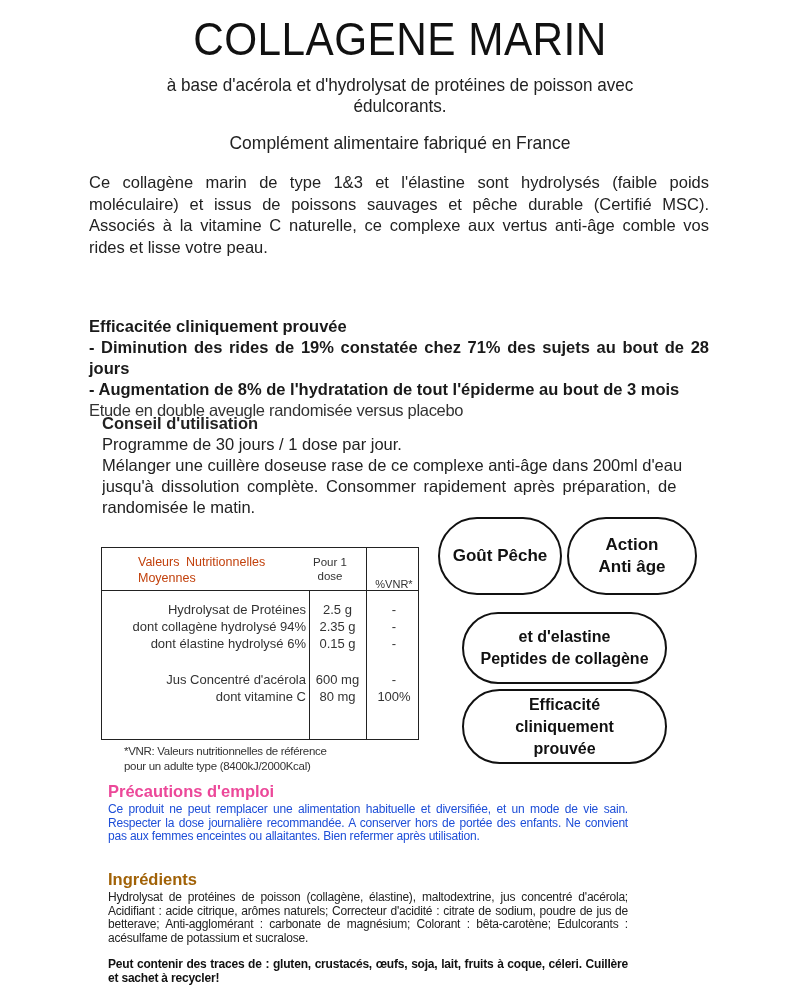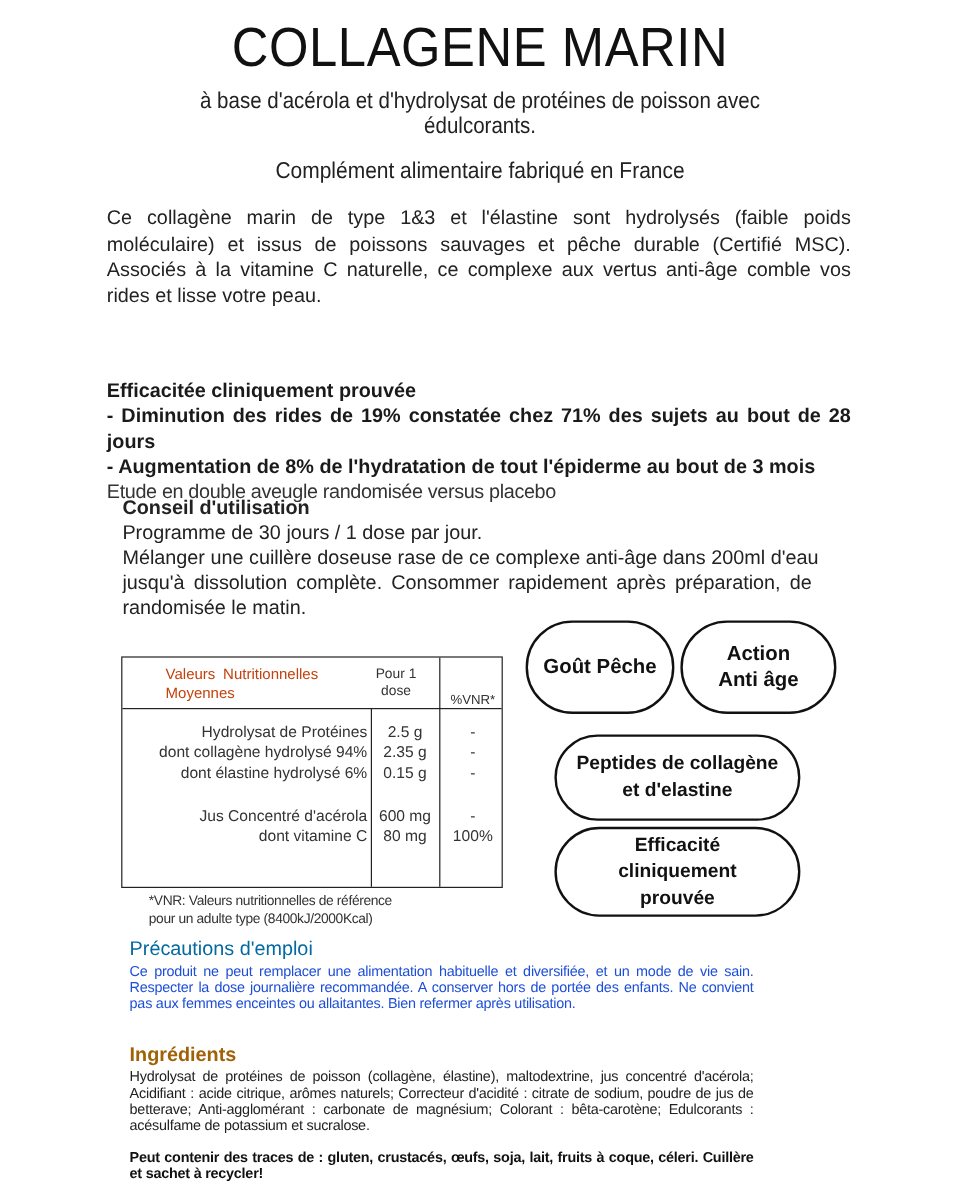--- a/index.html
+++ b/index.html
@@ -54,21 +54,21 @@
     .badge {
       border: 2.5px solid #111; border-radius: 40px; box-sizing: border-box;
       display: flex; align-items: center; justify-content: center; text-align: center;
       font-weight: bold; color: #111; line-height: 22px; font-size: 17px;
     }
     .b1 { left: 438px; top: 517px; width: 124px; height: 78px; }
     .b2 { left: 567px; top: 517px; width: 130px; height: 78px; }
     .b3 { left: 462px; top: 612px; width: 205px; height: 72px; font-size: 16px; }
     .b4 { left: 462px; top: 689px; width: 205px; height: 75px; font-size: 16px; }
 
-    .prec-h { left: 108px; top: 782px; font-size: 16.5px; font-weight: normal; color:#0369a1; }
+    .prec-h { left: 108px; top: 782px; font-size: 16.5px; font-weight: bold; color:#ec4899; }
     .prec { left: 108px; width: 520px; top: 803px; font-size: 12px; line-height: 13.5px; color:#1d4ed8; text-align: justify; letter-spacing:-0.2px; }
     .ing-h { left: 108px; top: 870px; font-size: 16.5px; font-weight: bold; color:#a16207; }
     .ing { left: 108px; width: 520px; top: 891px; font-size: 12px; line-height: 13.5px; color:#222; text-align: justify; letter-spacing:-0.2px; }
     .traces { left: 108px; width: 520px; top: 958px; font-size: 12px; line-height: 13.5px; color:#111; font-weight: bold; text-align: justify; letter-spacing:-0.2px; }
   </style>
 </head>
 <body>
 
 <div class="abs title">COLLAGENE MARIN</div>
 <div class="abs subtitle">à base d'acérola et d'hydrolysat de protéines de poisson avec édulcorants.</div>
@@ -141,22 +141,22 @@
   <div>Goût Pêche</div>
 </div>
 <div class="abs badge b2">
   <div>
     <div>Action</div>
     <div>Anti âge</div>
   </div>
 </div>
 <div class="abs badge b3">
   <div>
+    <div>et d'elastine</div>
     <div>Peptides de collagène</div>
-    <div>et d'elastine</div>
   </div>
 </div>
 <div class="abs badge b4">
   <div>
     <div>Efficacité</div>
     <div>cliniquement</div>
     <div>prouvée</div>
   </div>
 </div>
 

